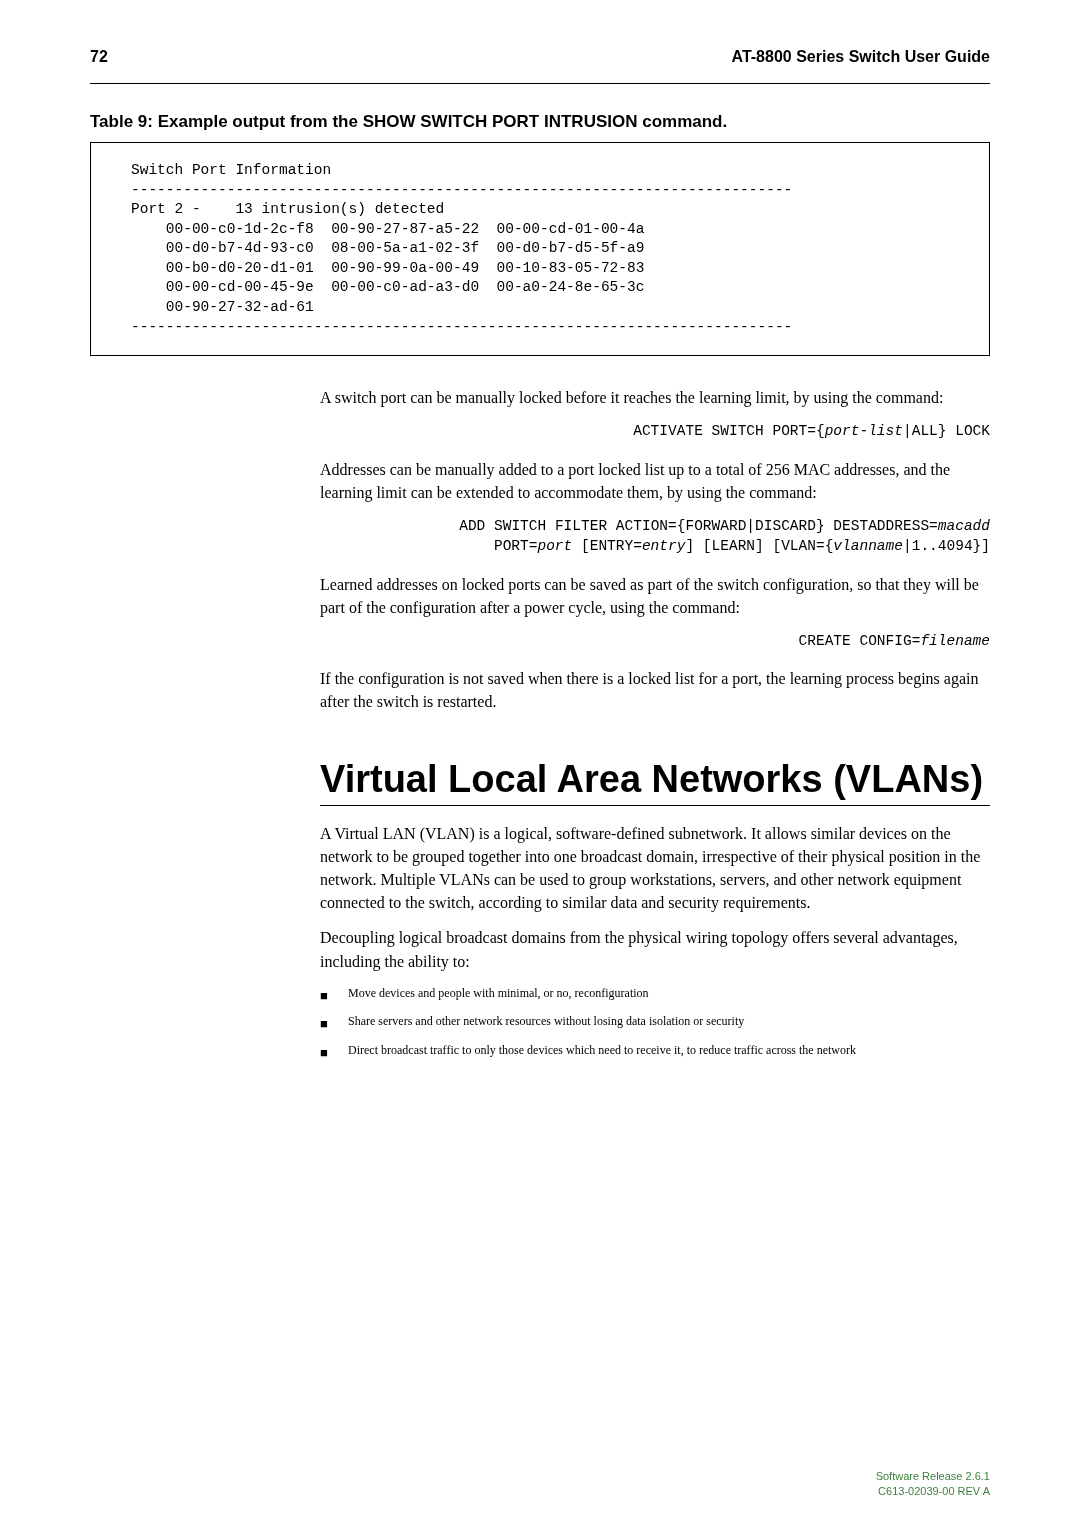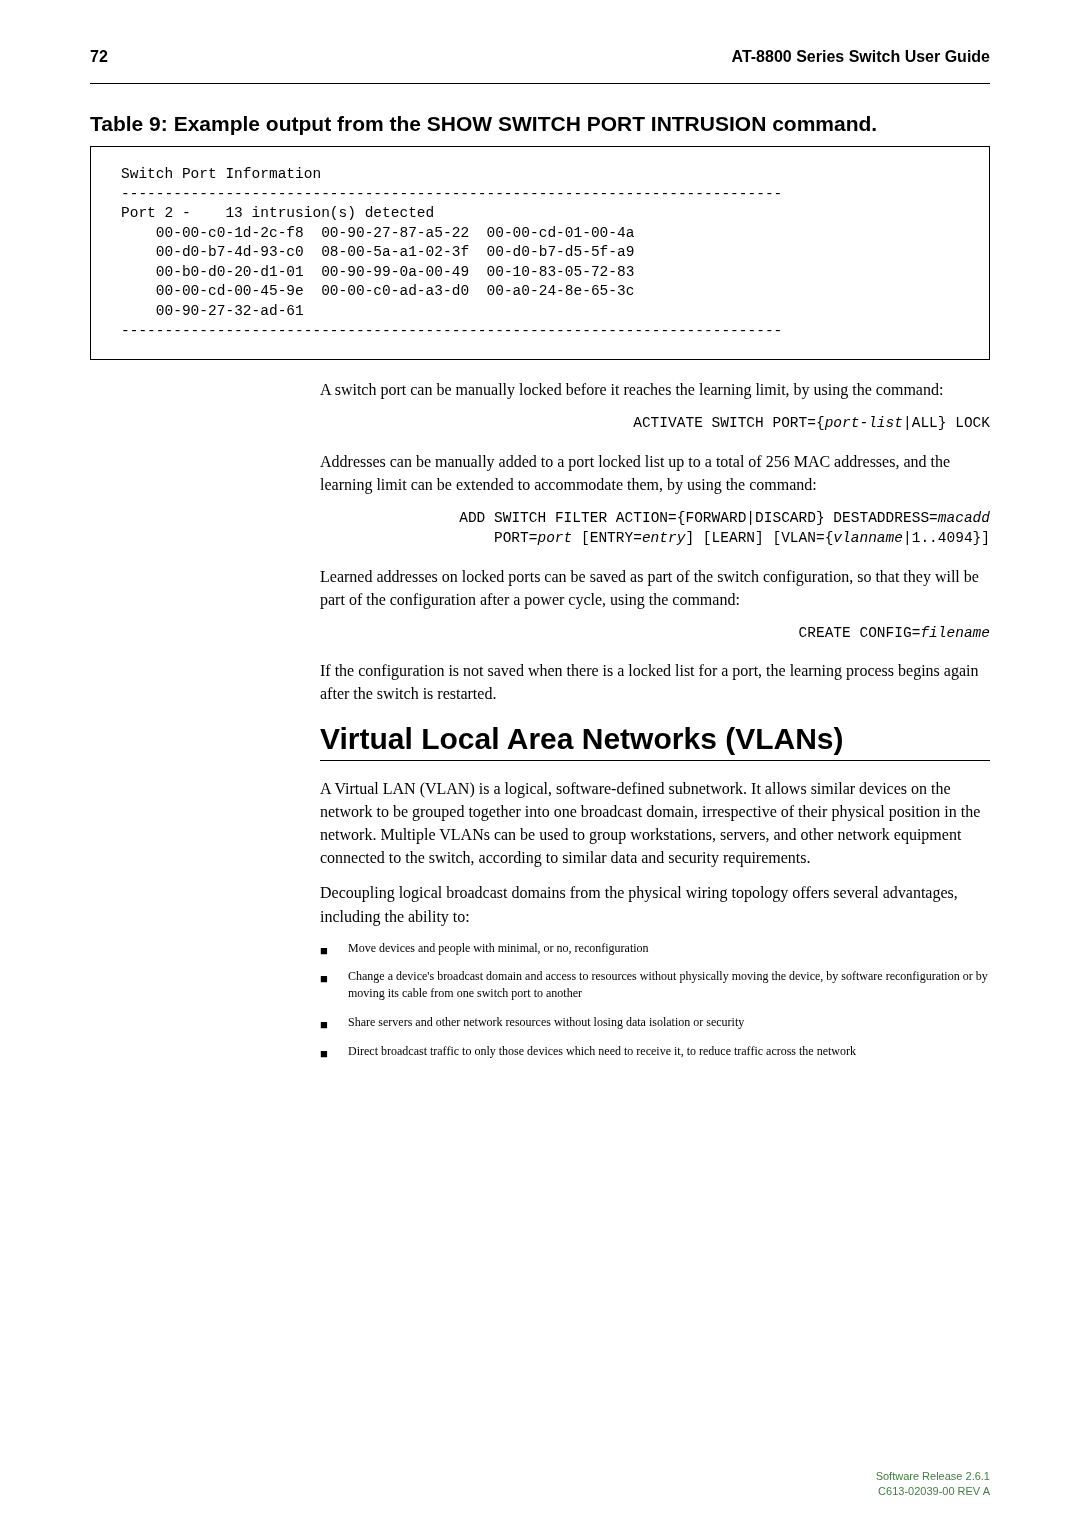--- a/index.html
+++ b/index.html
@@ -30,31 +30,31 @@
     font-size: 16px;
   }
   .page-title {
     font-family: Arial, Helvetica, sans-serif;
     font-weight: bold;
     font-size: 16px;
   }
   .table-title {
     font-family: Arial, Helvetica, sans-serif;
     font-weight: bold;
-    font-size: 21px;
+    font-size: 17px;
     margin-bottom: 10px;
   }
   .code-box {
     border: 1px solid #000;
-    padding: 18px 30px;
+    padding: 18px 40px;
     font-family: 'Courier New', Courier, monospace;
     font-size: 14.5px;
     line-height: 1.35;
     white-space: pre;
-    margin-bottom: 18px;
+    margin-bottom: 30px;
     overflow: hidden;
   }
   .body-content {
     margin-left: 230px;
   }
   .para {
     font-size: 16px;
     line-height: 1.45;
     margin-bottom: 12px;
   }
@@ -66,22 +66,22 @@
     white-space: pre;
     line-height: 1.4;
     text-align: right;
   }
   .italic {
     font-style: italic;
   }
   h1.section-heading {
     font-family: Arial, Helvetica, sans-serif;
     font-weight: bold;
-    font-size: 30px;
-    margin-top: 16px;
+    font-size: 38px;
+    margin-top: 44px;
     margin-bottom: 4px;
   }
   .section-rule {
     border-bottom: 1px solid #000;
     margin-bottom: 16px;
   }
   ul.bullet-list {
     list-style: none;
     padding-left: 0;
   }
@@ -145,21 +145,20 @@
   <p class="para">If the configuration is not saved when there is a locked list for a port, the learning process begins again after the switch is restarted.</p>
 
   <h1 class="section-heading">Virtual Local Area Networks (VLANs)</h1>
   <div class="section-rule"></div>
 
   <p class="para">A Virtual LAN (VLAN) is a logical, software-defined subnetwork. It allows similar devices on the network to be grouped together into one broadcast domain, irrespective of their physical position in the network. Multiple VLANs can be used to group workstations, servers, and other network equipment connected to the switch, according to similar data and security requirements.</p>
   <p class="para">Decoupling logical broadcast domains from the physical wiring topology offers several advantages, including the ability to:</p>
 
   <ul class="bullet-list">
     <li>Move devices and people with minimal, or no, reconfiguration</li>
-    <li>Change a device's broadcast domain and access to resources without physically moving the device, by software reconfiguration or by moving its cable from one switch port to another</li>
     <li>Share servers and other network resources without losing data isolation or security</li>
     <li>Direct broadcast traffic to only those devices which need to receive it, to reduce traffic across the network</li>
   </ul>
 
 </div>
 
 <div class="footer">
   <div>Software Release 2.6.1</div>
   <div>C613-02039-00 REV A</div>
 </div>

